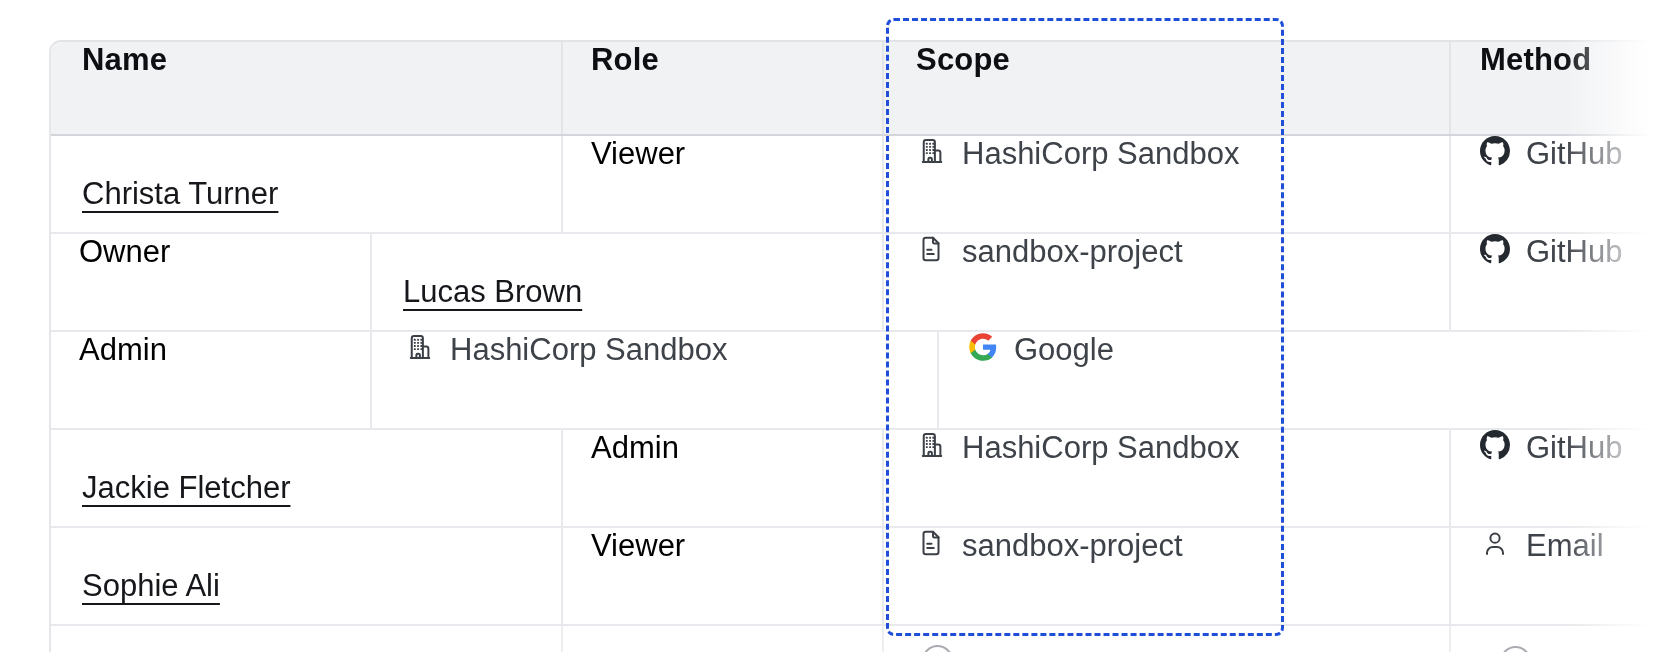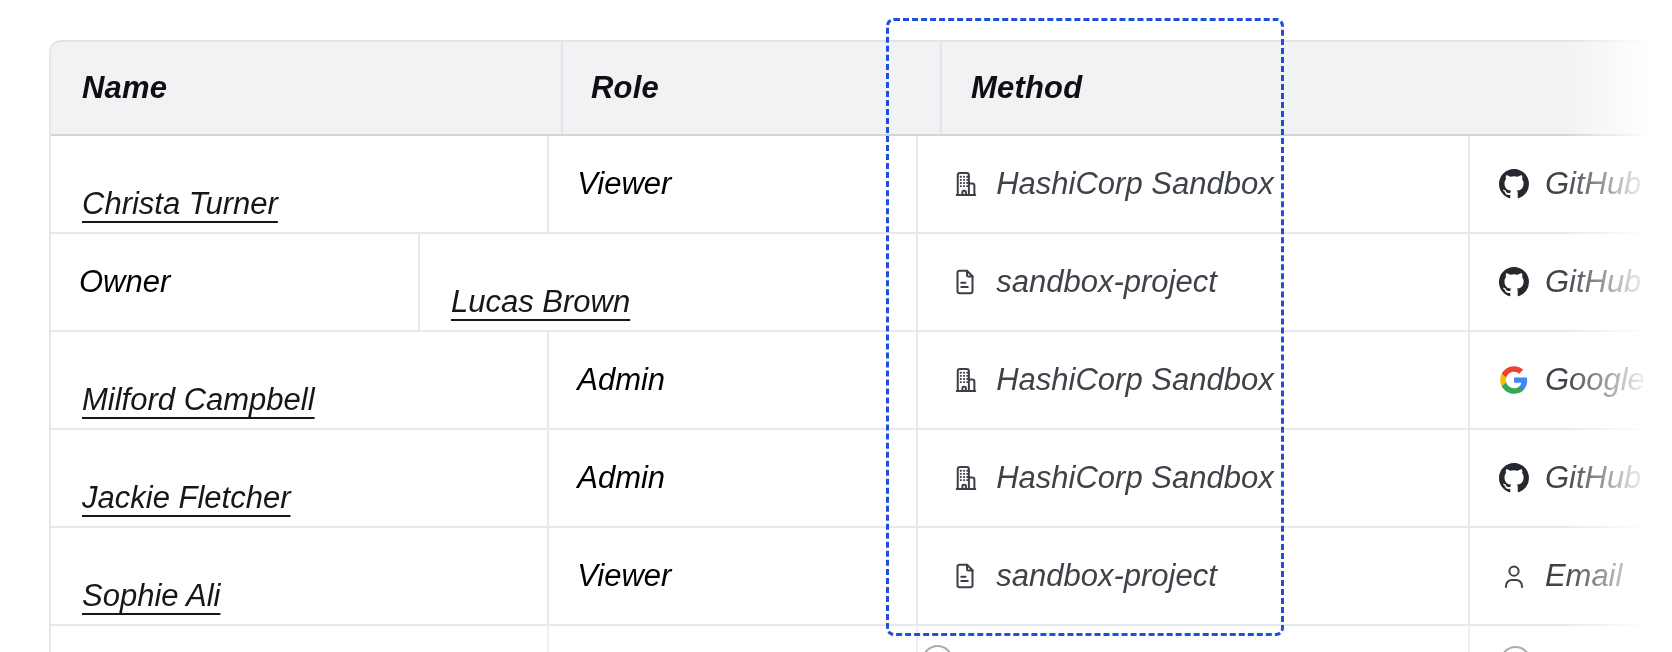--- a/index.html
+++ b/index.html
@@ -23,30 +23,30 @@
     background: #f1f2f4;
     height: 92px;
     border-bottom: 2px solid #d3d5db;
     border-top-left-radius: 11px;
   }
   .thead .cell {
     font-size: 31px; font-weight: 600; color: #0d0f13; letter-spacing: .2px;
   }
   .row { height: 96px; border-bottom: 2px solid #e8e9ec; background: #fff; }
   .cell {
-    display: flex; align-items: center;
+    display: flex; align-items: flex-start;
     box-sizing: border-box;
     border-right: 2px solid #e8e9ec;
     font-size: 31px; color: #3e4249;
     gap: 16px;
-    overflow: hidden; white-space: nowrap; font-style: italic;
+    overflow: hidden; white-space: nowrap;
   }
   .thead .cell { border-right-color: #e2e4e8; }
   .c-name   { width: 512px; padding-left: 31px; }
-  .c-role   { width: 379px; padding-left: 28px; }
+  .c-role   { width: 321px; padding-left: 28px; }
   .c-scope  { width: 567px; padding-left: 32px; }
   .c-method { width: 407px; padding-left: 29px; border-right: none; }
   .name-link {
     color: #15171b; font-weight: 500; cursor: pointer;
     text-decoration: underline;
     text-decoration-thickness: 2px;
     text-underline-offset: 7px;
     text-decoration-color: #15171b;
     margin-top: 40px;
   }
@@ -87,20 +87,23 @@
 
 <div class="stage">
 
   <div class="table">
     <div class="tr thead">
       <div class="cell c-name">
           <span>Name</span>
         </div>
       <div class="cell c-role">
           <span>Role</span>
+        </div>
+      <div class="cell c-scope">
+          <span>Scope</span>
         </div>
       <div class="cell c-method">
           <span>Method</span>
         </div>
     </div>
 
     <div id="tbody">
         <div class="tr row">
           <div class="cell c-name">
             <a class="name-link">Christa Turner</a>
@@ -163,23 +166,20 @@
           <div class="cell c-method">
             <span class="icon">
               <svg viewBox="0 0 16 16">
                 <path fill="#24292f" fill-rule="evenodd" d="M8 0C3.58 0 0 3.58 0 8c0 3.54 2.29 6.53 5.47 7.59.4.07.55-.17.55-.38 0-.19-.01-.82-.01-1.49-2.01.37-2.53-.49-2.69-.94-.09-.23-.48-.94-.82-1.13-.28-.15-.68-.52-.01-.53.63-.01 1.08.58 1.23.82.72 1.21 1.87.87 2.33.66.07-.52.28-.87.51-1.07-1.78-.2-3.64-.89-3.64-3.95 0-.87.31-1.59.82-2.15-.08-.2-.36-1.02.08-2.12 0 0 .67-.21 2.2.82.64-.18 1.32-.27 2-.27s1.36.09 2 .27c1.53-1.04 2.2-.82 2.2-.82.44 1.1.16 1.92.08 2.12.51.56.82 1.27.82 2.15 0 3.07-1.87 3.75-3.65 3.95.29.25.54.73.54 1.48 0 1.07-.01 1.93-.01 2.2 0 .21.15.46.55.38A8.01 8.01 0 0 0 16 8c0-4.42-3.58-8-8-8z"></path>
               </svg>
             </span>
             <span>GitHub</span>
           </div>
         </div>
         <div class="tr row">
-          <div class="cell c-name">
-            <a class="name-link">Milford Campbell</a>
-          </div>
           <div class="cell c-role">
             <span class="role-text">Admin</span>
           </div>
           <div class="cell c-scope">
             <span class="icon">
               <svg viewBox="0 0 24 24">
                 <path fill="none" stroke="#3b3f46" stroke-width="1.6" stroke-linecap="round" stroke-linejoin="round" d="M6.2 20.8V5c0-1 .8-1.8 1.8-1.8h5.3c1 0 1.8.8 1.8 1.8v15.8"></path>
                 <path fill="none" stroke="#3b3f46" stroke-width="1.6" stroke-linecap="round" stroke-linejoin="round" d="M15.1 11.6h2.6c1 0 1.8.8 1.8 1.8v7.4"></path>
                 <path fill="none" stroke="#3b3f46" stroke-width="1.6" stroke-linecap="round" stroke-linejoin="round" d="M5.4 20.8h14.8"></path>
                 <path fill="none" stroke="#3b3f46" stroke-width="1.6" stroke-linecap="round" stroke-linejoin="round" d="M9.9 20.8v-2.4c0-.6.5-1.1 1.1-1.1h.6c.6 0 1.1.5 1.1 1.1v2.4"></path>

